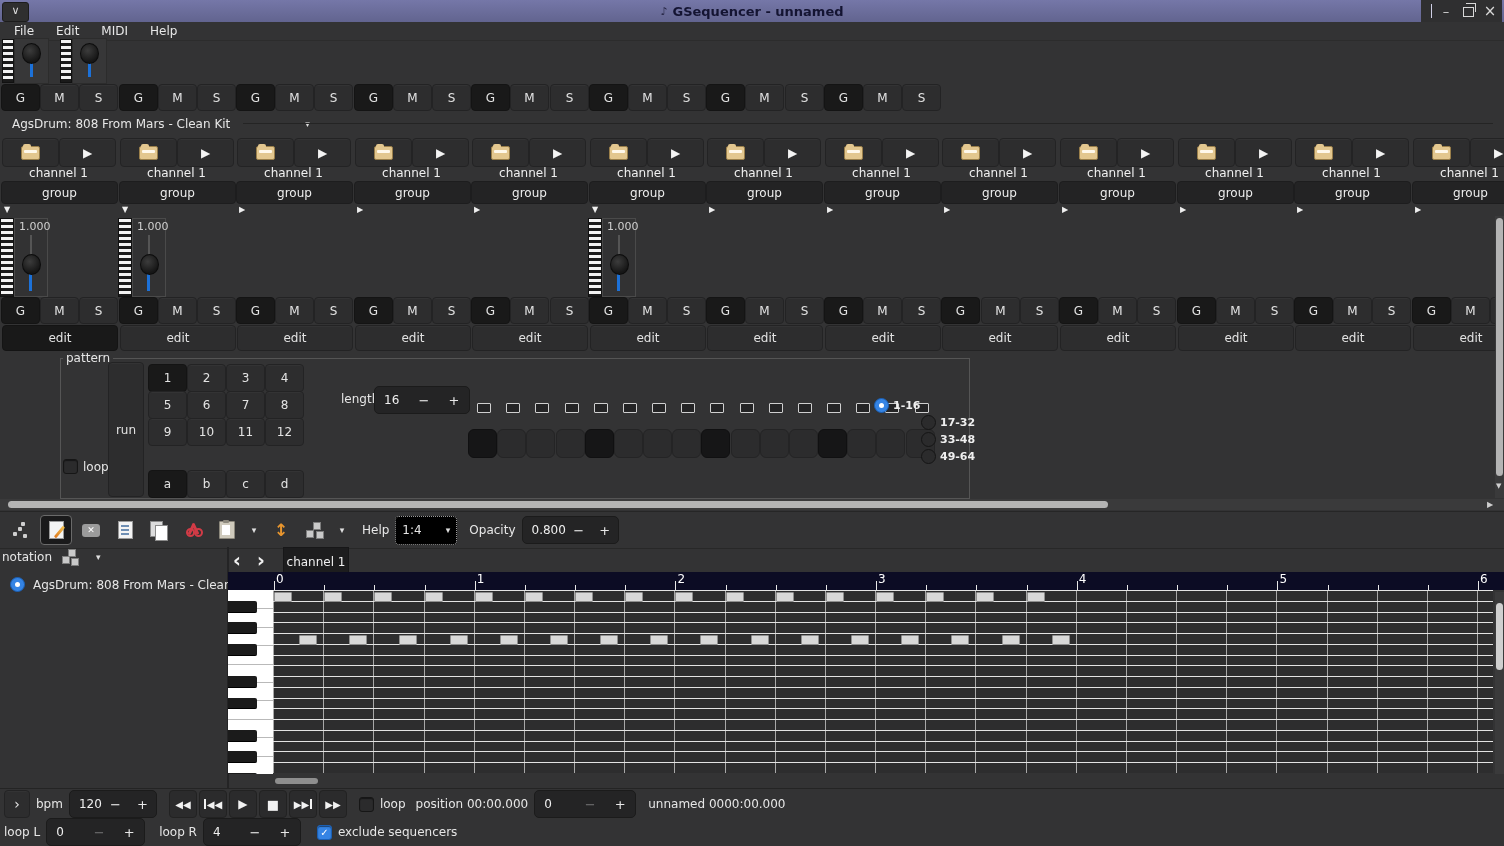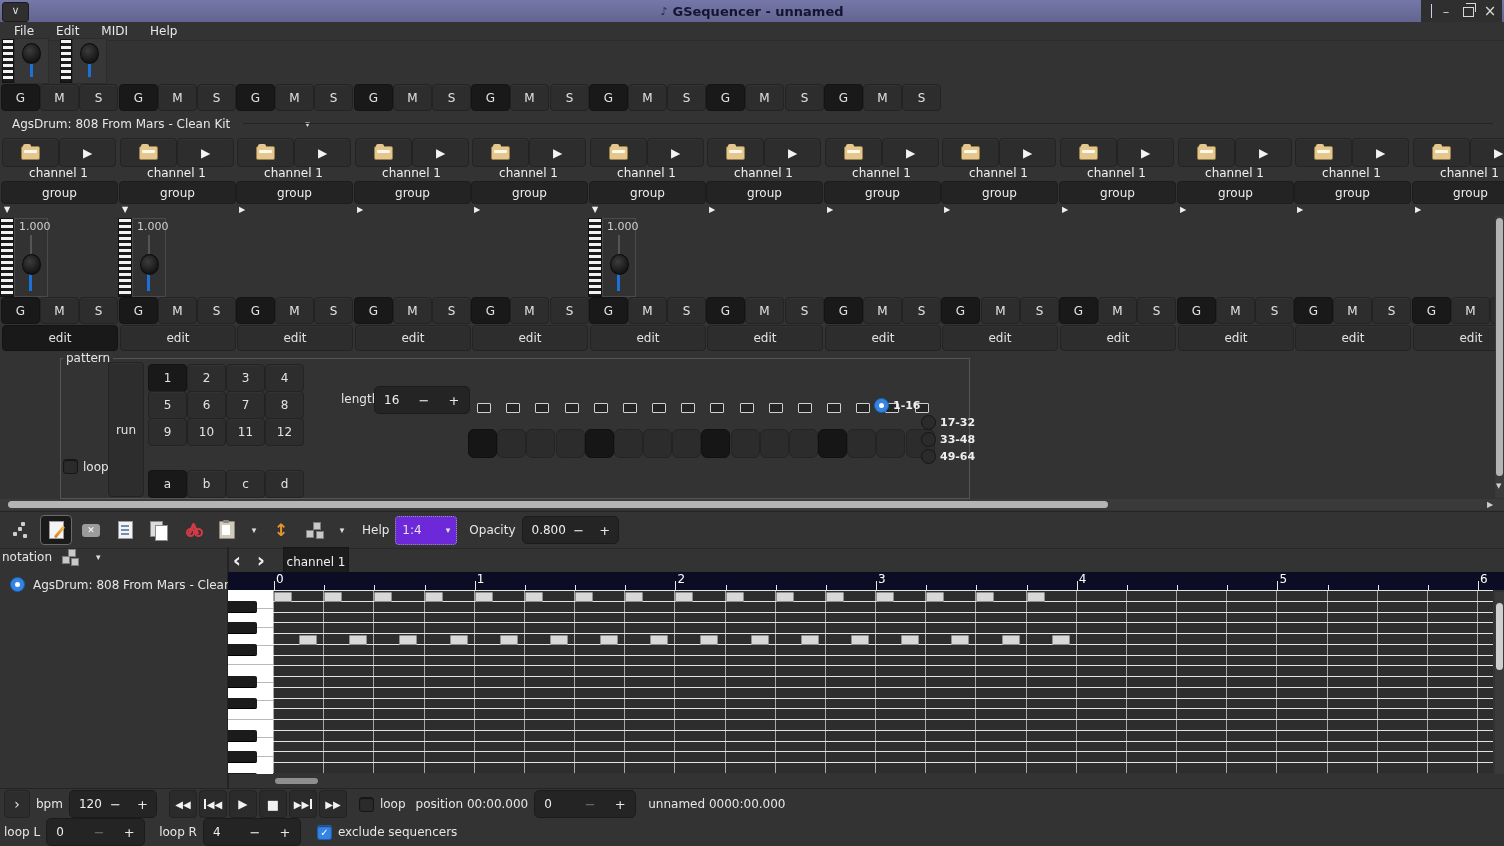--- a/index.html
+++ b/index.html
@@ -69,21 +69,21 @@
   .sel-line{position:absolute;left:2px;width:8px;height:2px;background:#6f8fb4;}
   .copy2{position:absolute;left:4px;top:2px;width:11px;height:14px;background:#dcdcdc;border:1px solid #8a8a8a;}
   .blade{position:absolute;width:2.5px;height:12px;background:#d23b46;border-radius:1px;top:2px;}
   .ring{position:absolute;width:5px;height:5px;border:2px solid #d23b46;border-radius:50%;bottom:2px;}
   .clip{width:14px;height:16px;background:#cfcabc;border:1px solid #8c887c;position:relative;border-radius:1px;}
   .clip:before{content:"";position:absolute;left:3px;top:-2px;width:6px;height:3px;background:#8c887c;border-radius:1px;}
   .clip:after{content:"";position:absolute;left:2px;top:3px;width:8px;height:10px;background:#fff;}
   .invert-ic{color:var(--invert-orange);font-weight:bold;font-size:17px;line-height:1;}
   .blocks i{position:absolute;width:6px;height:6px;background:#c9c9c9;border:1px solid #7e7e7e;}
   .tool-lbl{color:#e8e8e8;margin:0 2px 0 8px;}
-  #zoom-combo{width:48px;height:27px;border:1px dotted #9a9a9a;border-radius:4px;background:#6d28d9;display:flex;align-items:center;justify-content:space-between;padding:0 6px;gap:24px;}
+  #zoom-combo{width:48px;height:27px;border:1px dotted #9a9a9a;border-radius:4px;background:#000000;display:flex;align-items:center;justify-content:space-between;padding:0 6px;gap:24px;}
   
   .chev-nav{color:#f2f2f2;font-size:19px;font-weight:bold;line-height:1;}
   #note-tab{background:#1d1d1e;border:1px solid #171718;border-bottom:none;color:#f0f0f0;display:flex;align-items:center;justify-content:center;}
   #ruler{background:var(--ruler-bg);color:#fff;overflow:hidden;}
   .tick{position:absolute;bottom:0;width:1px;background:#e8e8e8;}
   .tick-num{position:absolute;top:0;font-size:12px;color:#fff;}
   #keys{background:#fff;overflow:hidden;}
   .bkey{position:absolute;left:0;width:29px;background:#1b1b1b;border-radius:0 2px 2px 0;border-bottom:1px solid #000;}
   .wksep{position:absolute;left:0;width:45px;height:1px;background:#b9b9b9;}
   #grid{background:#2d2d2e;overflow:hidden;

